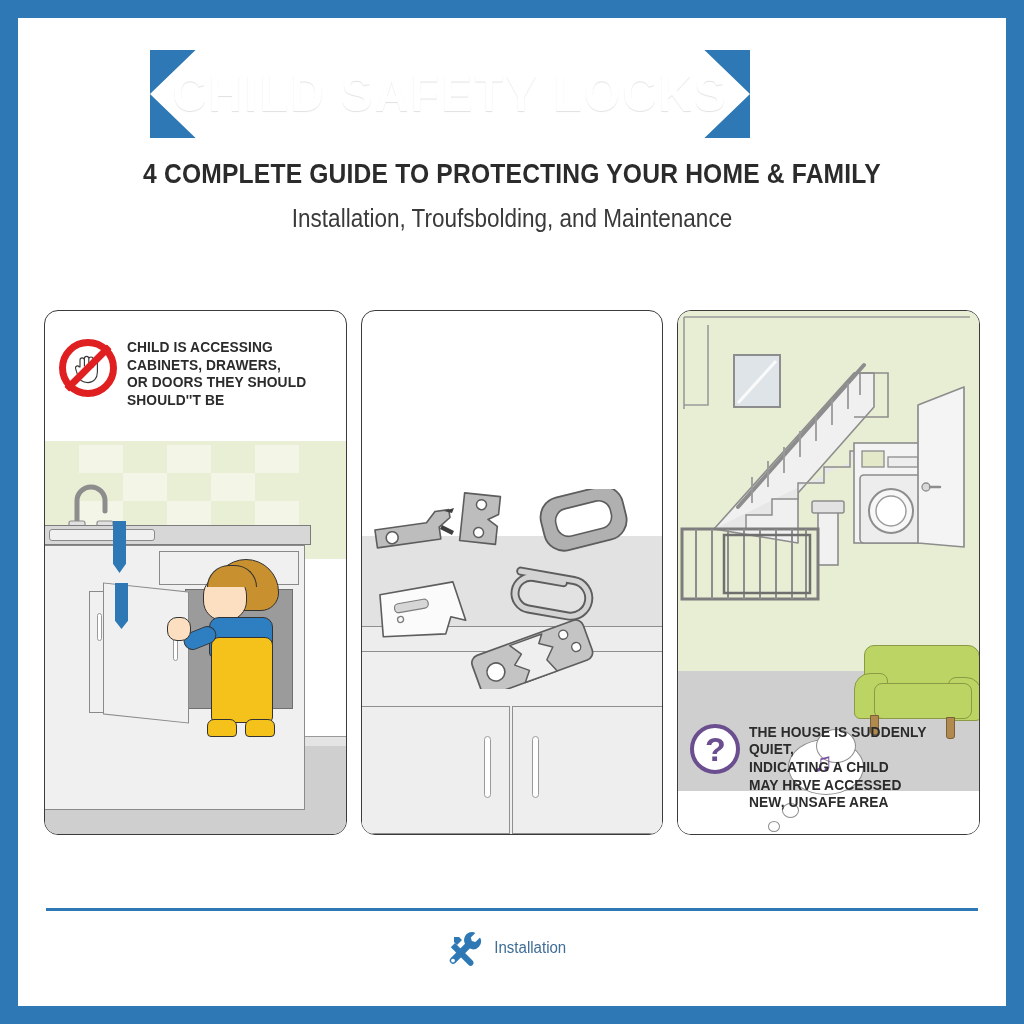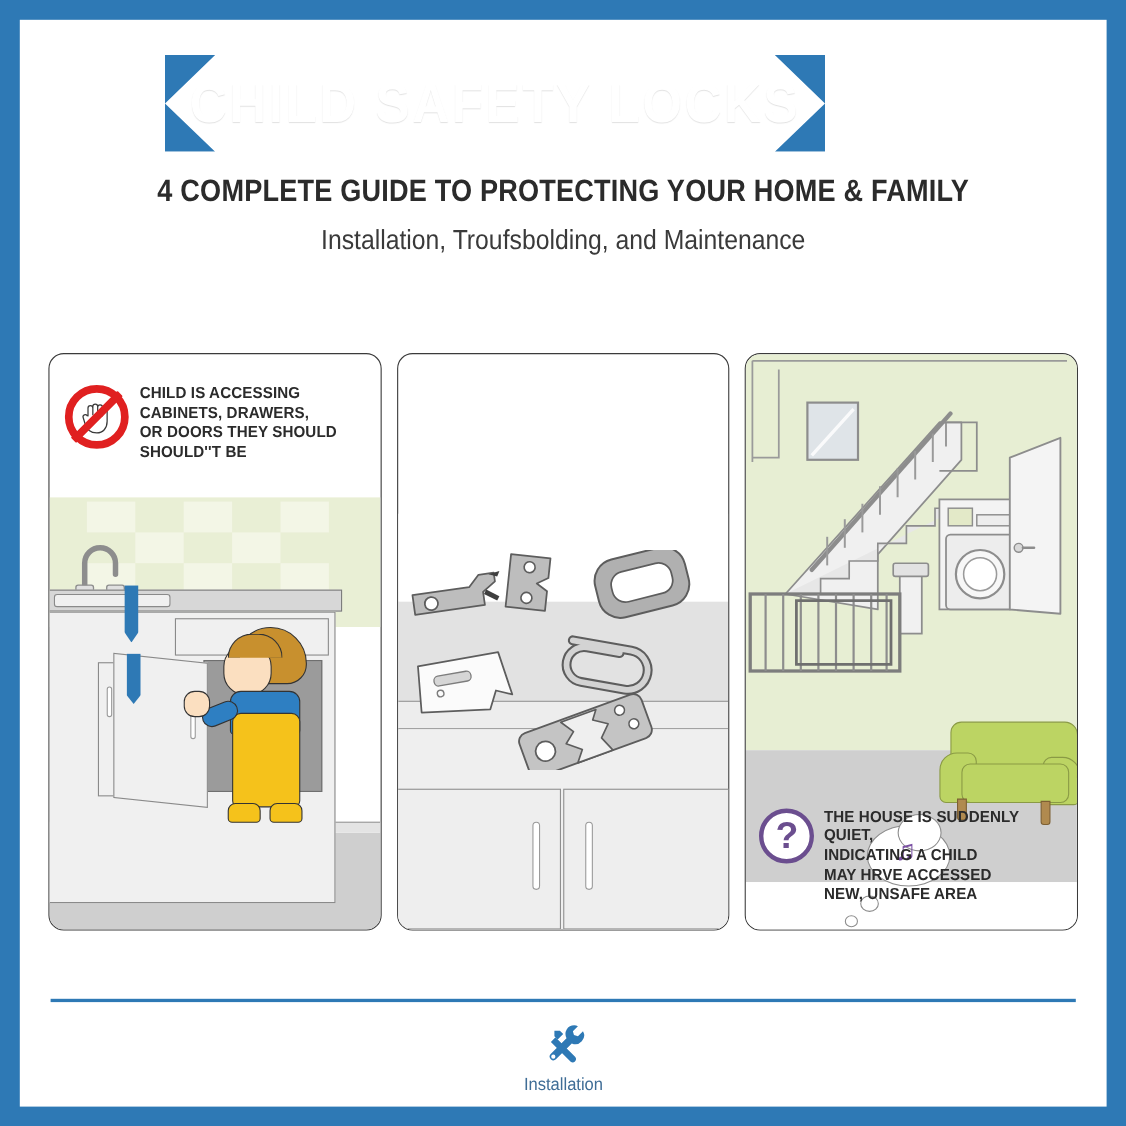--- a/index.html
+++ b/index.html
@@ -86,21 +86,21 @@
     font-size: 25px;
     font-weight: normal;
     transform: scaleX(0.9);
     white-space: nowrap;
   }
 
   
   #panels {
     position: absolute;
     left: 26px;
-    top: 303px;
+    top: 292px;
     width: 936px;
     height: 525px;
     display: flex;
     gap: 14px;
   }
   .panel {
     position: relative;
     flex: 1 1 0;
     background: #ffffff;
     border: 1.6px solid #3b3b3b;
@@ -254,21 +254,21 @@
     position: absolute;
     left: 0; right: 0;
     top: 910px;
     display: flex;
     justify-content: center;
     gap: 92px;
   }
   .foot-item {
     width: 140px;
     display: flex;
-    flex-direction: column;
+    flex-direction: row;
     align-items: center;
     gap: 10px;
   }
   .foot-label {
     font-family: "Liberation Sans Narrow", "Liberation Sans", sans-serif;
     font-size: 16px;
     color: #3f6d96;
     transform: scaleX(0.94);
     white-space: nowrap;
   }

